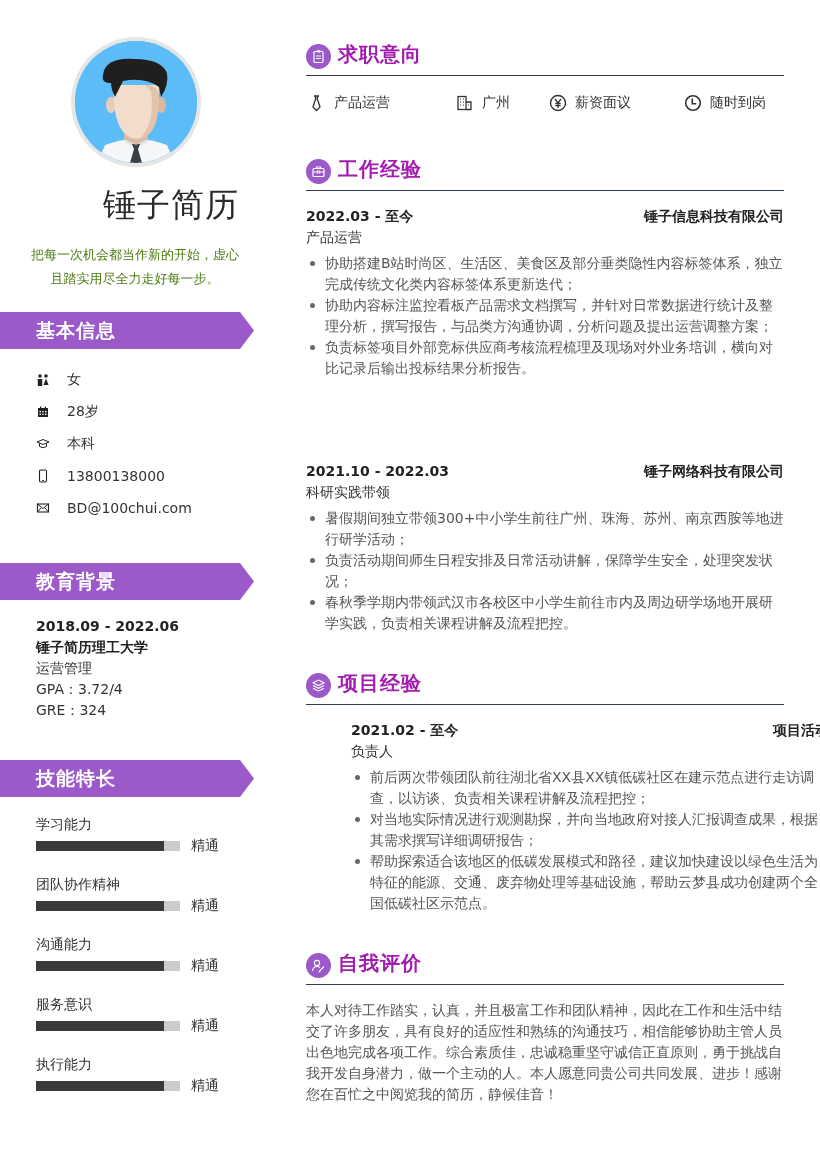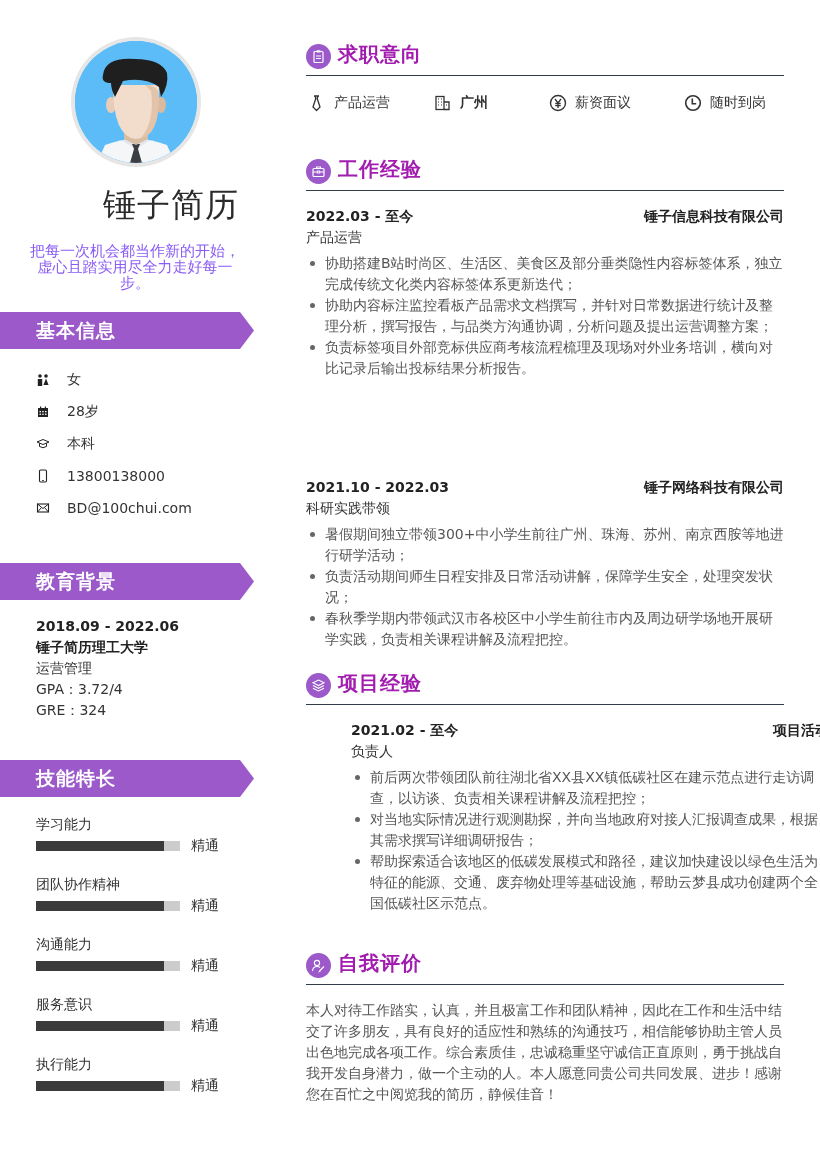--- a/index.html
+++ b/index.html
@@ -6,21 +6,21 @@
     html, body { width: 820px; height: 1160px; background: #ffffff; overflow: hidden; }
     body { font-family: "DejaVu Sans", "Liberation Sans", sans-serif; color: #333; position: relative; }
 
     
     .left { position: absolute; left: 0; top: 0; width: 270px; height: 1160px; }
     .avatar-wrap { position: absolute; left: 71px; top: 37px; width: 130px; height: 130px; border-radius: 50%; background: #e6e6e6; }
     .avatar { position: absolute; left: 4px; top: 4px; width: 122px; height: 122px; border-radius: 50%; overflow: hidden; background: #5bbcf8; }
     .avatar svg { width: 122px; height: 122px; display: block; }
 
     .name { position: absolute; left: 0; width: 270px; top: 183px; text-align: center; font-size: 33px; color: #2b2b2b; letter-spacing: 1px; margin-left: 36px; }
-    .motto { position: absolute; left: 30px; width: 210px; top: 243px; text-align: center; font-size: 15px; line-height: 16px; color: #8b5cf6; }
+    .motto { position: absolute; left: 30px; width: 210px; top: 243px; text-align: center; font-size: 13px; line-height: 24px; color: #4d7c0f; }
 
     .banner { position: absolute; left: 0; width: 254px; height: 37px; }
     .banner svg { position: absolute; left: 0; top: 0; }
     .banner .label { position: absolute; left: 36px; top: 6px; font-size: 19px; font-weight: bold; color: #fff; letter-spacing: 1px; }
 
     .info-list { position: absolute; left: 36px; top: 364px; }
     .info-item { display: flex; align-items: center; height: 32px; font-size: 14px; color: #333; }
     .info-item .ico { width: 14px; height: 14px; margin-right: 17px; display: flex; align-items: center; justify-content: center; }
     .info-item .ico svg { width: 14px; height: 14px; }
 
@@ -239,21 +239,21 @@
 
   <div class="intent">
     <div class="intent-item" style="left:2px;">
       <span class="ico">
         <svg viewBox="0 0 18 18">
             <path d="M6 2 H11 M7 2 L7.8 4.5 L5 13 L8.5 16.5 L12 13 L9.2 4.5 L10 2" fill="none" stroke="#333" stroke-width="1.3" stroke-linejoin="round"></path>
           </svg>
       </span>
       <span>产品运营</span>
     </div>
-    <div class="intent-item" style="left:128px;font-weight:bold;">
+    <div class="intent-item" style="left:150px;">
       <span class="ico">
         <svg viewBox="0 0 18 18">
             <rect x="2" y="2.5" width="8" height="13" fill="none" stroke="#333" stroke-width="1.3"></rect>
             <path d="M10 8 H15 V15.5 H10" fill="none" stroke="#333" stroke-width="1.3"></path>
             <path d="M4 5 H5 M7 5 H8 M4 8 H5 M7 8 H8 M4 11 H5 M7 11 H8 M12 11 H13" stroke="#333" stroke-width="1.2"></path>
           </svg>
       </span>
       <span>广州</span>
     </div>
     <div class="intent-item" style="left:243px;">
@@ -293,21 +293,21 @@
       <span>锤子信息科技有限公司</span>
     </div>
     <div class="role">产品运营</div>
     <ul>
       <li>协助搭建B站时尚区、生活区、美食区及部分垂类隐性内容标签体系，独立完成传统文化类内容标签体系更新迭代；</li>
       <li>协助内容标注监控看板产品需求文档撰写，并针对日常数据进行统计及整理分析，撰写报告，与品类方沟通协调，分析问题及提出运营调整方案；</li>
       <li>负责标签项目外部竞标供应商考核流程梳理及现场对外业务培训，横向对比记录后输出投标结果分析报告。</li>
     </ul>
   </div>
 
-  <div class="entry" style="top:461px;margin-top:16px;">
+  <div class="entry" style="top:461px;">
     <div class="meta">
       <span>2021.10 - 2022.03</span>
       <span>锤子网络科技有限公司</span>
     </div>
     <div class="role">科研实践带领</div>
     <ul>
       <li>暑假期间独立带领300+中小学生前往广州、珠海、苏州、南京西胺等地进行研学活动；</li>
       <li>负责活动期间师生日程安排及日常活动讲解，保障学生安全，处理突发状况；</li>
       <li>春秋季学期内带领武汉市各校区中小学生前往市内及周边研学场地开展研学实践，负责相关课程讲解及流程把控。</li>
     </ul>

